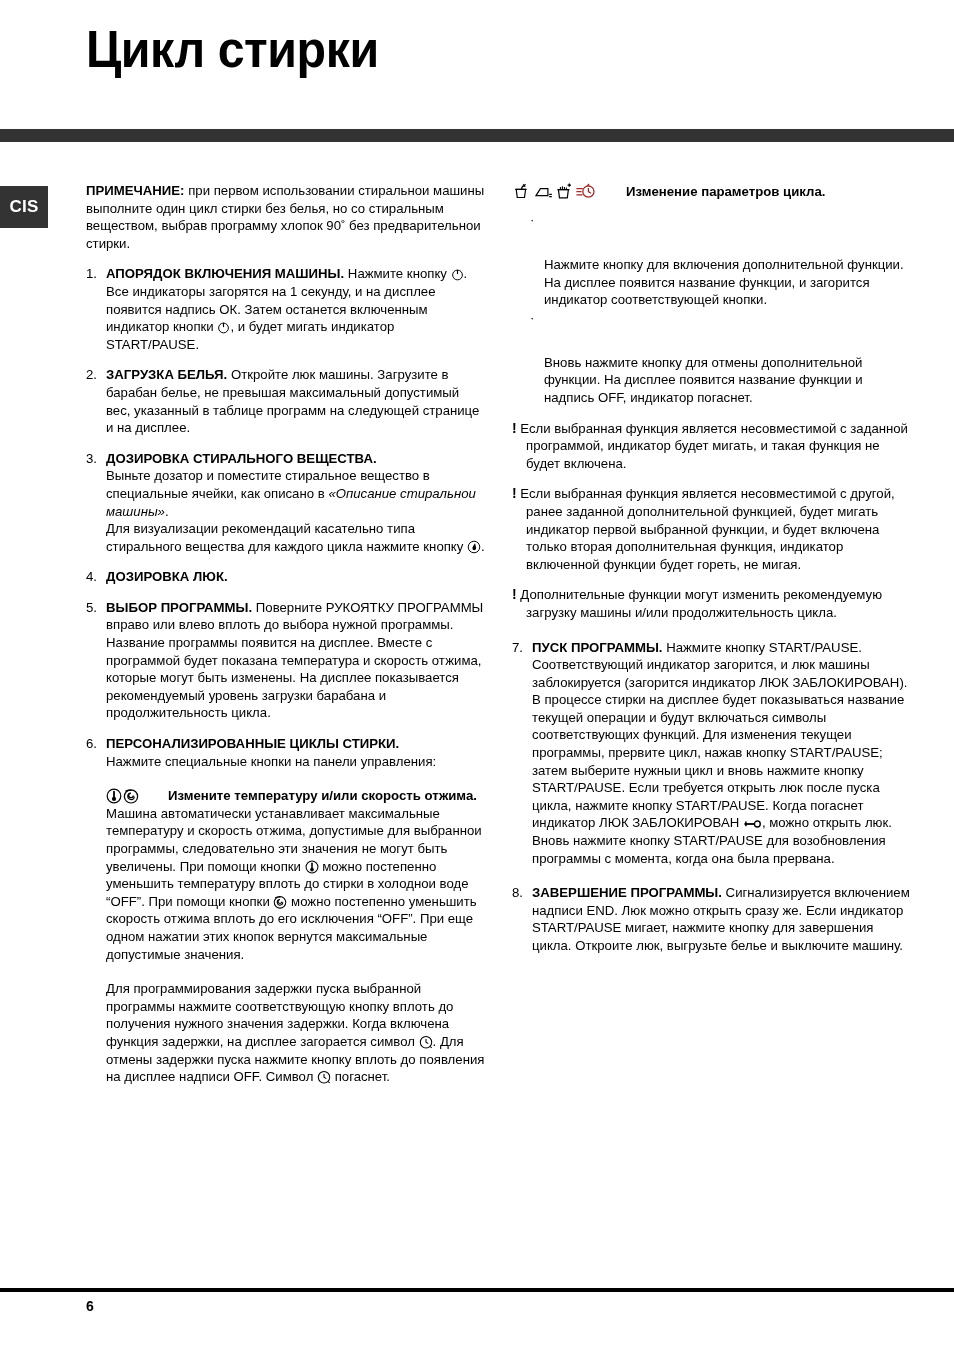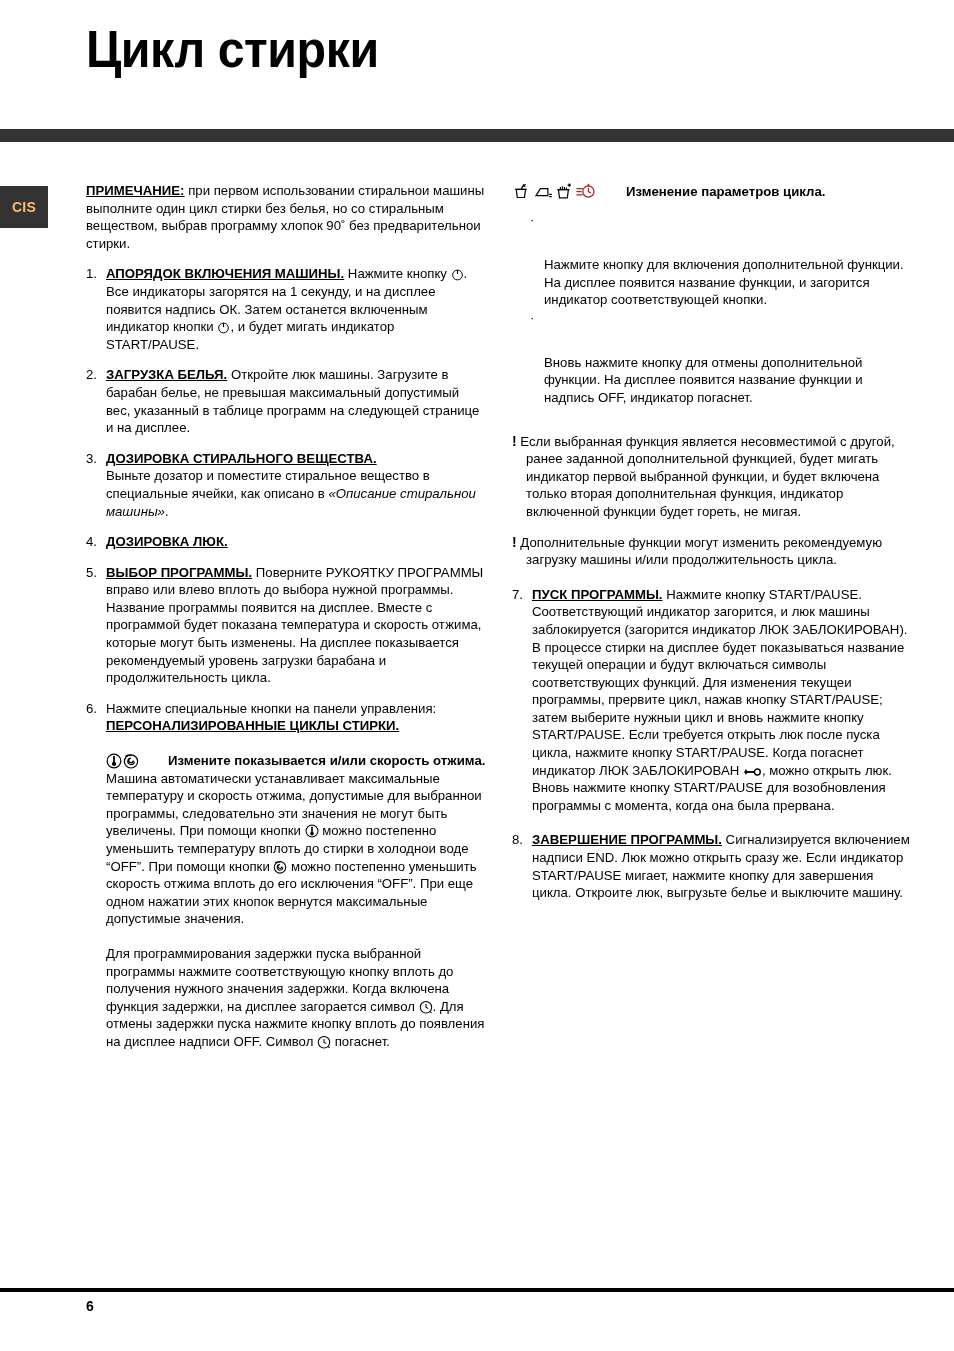--- a/index.html
+++ b/index.html
@@ -42,22 +42,22 @@
   }
 
   
   #cis-tab {
     position: absolute;
     left: 0px;
     top: 186px;
     width: 48px;
     height: 42px;
     background: #333333;
-    color: #fdba74;
-    font-size: 14px;
+    color: #ffffff;
+    font-size: 17px;
     font-weight: bold;
     display: flex;
     align-items: center;
     justify-content: center;
     letter-spacing: 0.3px;
   }
 
   
   #columns {
     position: absolute;
@@ -76,21 +76,21 @@
 
   
   .para {
     margin: 0 0 0 0;
     text-align: left;
   }
   .gap { height: 13px; }
   .gap-sm { height: 9px; }
   .gap-lg { height: 17px; }
 
-  b, .bold { font-weight: bold; text-decoration: underline; }
+  b, .bold { font-weight: bold; }
   .italic { font-style: italic; }
 
   
   .numitem {
     display: flex;
     align-items: flex-start;
   }
   .numitem > .num {
     width: 20px;
     flex: 0 0 20px;
@@ -202,20 +202,24 @@
       </div>
     </div>
 
     <div class="gap"></div>
 
     <div class="numitem">
       <div class="num">3.</div>
       <div class="body">
         <div><b>ДОЗИРОВКА СТИРАЛЬНОГО ВЕЩЕСТВА.</b></div>
         <div><span>Выньте дозатор и поместите стиральное вещество в специальные ячейки, как описано в </span><i class="italic">«Описание стиральнои машины»</i><span>.</span></div>
+        <div><span>Для визуализации рекомендаций касательно типа стирального вещества для каждого цикла нажмите кнопку </span><span class="icn"><svg width="14" height="14" viewBox="0 0 16 16">
+                <circle cx="8" cy="8" r="6.6" fill="none" stroke="#000" stroke-width="1.1"></circle>
+                <path d="M9.2 3.6 C9.2 3.6 6.2 7.4 6.2 9.3 C6.2 10.7 7.2 11.6 8.3 11.6 C9.5 11.6 10.4 10.6 10.4 9.4 C10.4 8.2 9.2 3.6 9.2 3.6 Z" fill="#000"></path>
+              </svg></span><span>.</span></div>
       </div>
     </div>
 
     <div class="gap"></div>
 
     <div class="numitem">
       <div class="num">4.</div>
       <div class="body">
         <b>ДОЗИРОВКА ЛЮК.</b>
       </div>
@@ -228,22 +232,22 @@
       <div class="body">
         <b>ВЫБОР ПРОГРАММЫ.</b><span> Поверните РУКОЯТКУ ПРОГРАММЫ вправо или влево вплоть до выбора нужной программы. Название программы появится на дисплее. Вместе с программой будет показана температура и скорость отжима, которые могут быть изменены. На дисплее показывается рекомендуемый уровень загрузки барабана и продолжительность цикла.</span>
       </div>
     </div>
 
     <div class="gap"></div>
 
     <div class="numitem">
       <div class="num">6.</div>
       <div class="body">
+        <div><b>ПЕРСОНАЛИЗИРОВАННЫЕ ЦИКЛЫ СТИРКИ.</b></div>
         <div>Нажмите специальные кнопки на панели управления:</div>
-        <div><b>ПЕРСОНАЛИЗИРОВАННЫЕ ЦИКЛЫ СТИРКИ.</b></div>
       </div>
     </div>
 
     <div class="gap-lg"></div>
 
     <div style="padding-left:20px">
       <div class="subhead">
         <span class="icn">
             <svg width="16" height="16" viewBox="0 0 16 16">
               <circle cx="8" cy="8" r="6.8" fill="none" stroke="#000" stroke-width="1.2"></circle>
@@ -251,21 +255,21 @@
               <circle cx="8" cy="10.9" r="2.1" fill="#000"></circle>
             </svg>
           </span>
         <span class="icn">
             <svg width="16" height="16" viewBox="0 0 16 16">
               <circle cx="8" cy="8.4" r="6.6" fill="none" stroke="#000" stroke-width="1.2"></circle>
               <path d="M11.2 8.4 a3.2 3.2 0 1 1 -3.2 -3.2 a2.2 2.2 0 1 0 2.2 2.2" fill="none" stroke="#000" stroke-width="1.2"></path>
               <path d="M2.4 3.2 q3 -1.6 6.2 -0.7" fill="none" stroke="#000" stroke-width="1.2"></path>
             </svg>
           </span>
-        <span class="sh-text">Измените показывается и/или скорость отжима.</span>
+        <span class="sh-text">Измените температуру и/или скорость отжима.</span>
       </div>
       <div><span>Машина автоматически устанавливает максимальные температуру и скорость отжима, допустимые для выбраннои программы, следовательно эти значения не могут быть увеличены. При помощи кнопки </span><span class="icn"><svg width="14" height="14" viewBox="0 0 16 16">
               <circle cx="8" cy="8" r="6.8" fill="none" stroke="#000" stroke-width="1.2"></circle>
               <rect x="7.1" y="2.8" width="1.8" height="7" rx="0.9" fill="#000"></rect>
               <circle cx="8" cy="10.9" r="2.1" fill="#000"></circle>
             </svg></span><span> можно постепенно уменьшить температуру вплоть до стирки в холоднои воде “OFF”. При помощи кнопки </span><span class="icn"><svg width="14" height="14" viewBox="0 0 16 16">
               <circle cx="8" cy="8.4" r="6.6" fill="none" stroke="#000" stroke-width="1.2"></circle>
               <path d="M11.2 8.4 a3.2 3.2 0 1 1 -3.2 -3.2 a2.2 2.2 0 1 0 2.2 2.2" fill="none" stroke="#000" stroke-width="1.2"></path>
               <path d="M2.4 3.2 q3 -1.6 6.2 -0.7" fill="none" stroke="#000" stroke-width="1.2"></path>
             </svg></span><span> можно постепенно уменьшить скорость отжима вплоть до его исключения “OFF”. При еще одном нажатии этих кнопок вернутся максимальные допустимые значения.</span></div>
@@ -331,20 +335,21 @@
         <span class="btext">Нажмите кнопку для включения дополнительной функции. На дисплее появится название функции, и загорится индикатор соответствующей кнопки.</span>
       </div>
       <div class="bullet">
         <span class="dot">·</span>
         <span class="btext">Вновь нажмите кнопку для отмены дополнительной функции. На дисплее появится название функции и надпись OFF, индикатор погаснет.</span>
       </div>
     </div>
 
     <div class="gap"></div>
 
+    <p class="para warn"><span class="bang">!</span> <span>Если выбранная функция является несовместимой с заданной программой, индикатор будет мигать, и такая функция не будет включена.</span></p>
 
     <div class="gap"></div>
 
     <p class="para warn"><span class="bang">!</span> <span>Если выбранная функция является несовместимой с другой, ранее заданной дополнительной функцией, будет мигать индикатор первой выбранной функции, и будет включена только вторая дополнительная функция, индикатор включенной функции будет гореть, не мигая.</span></p>
 
     <div class="gap"></div>
 
     <p class="para warn"><span class="bang">!</span> <span>Дополнительные функции могут изменить рекомендуемую загрузку машины и/или продолжительность цикла.</span></p>
 
     <div class="gap-lg"></div>

